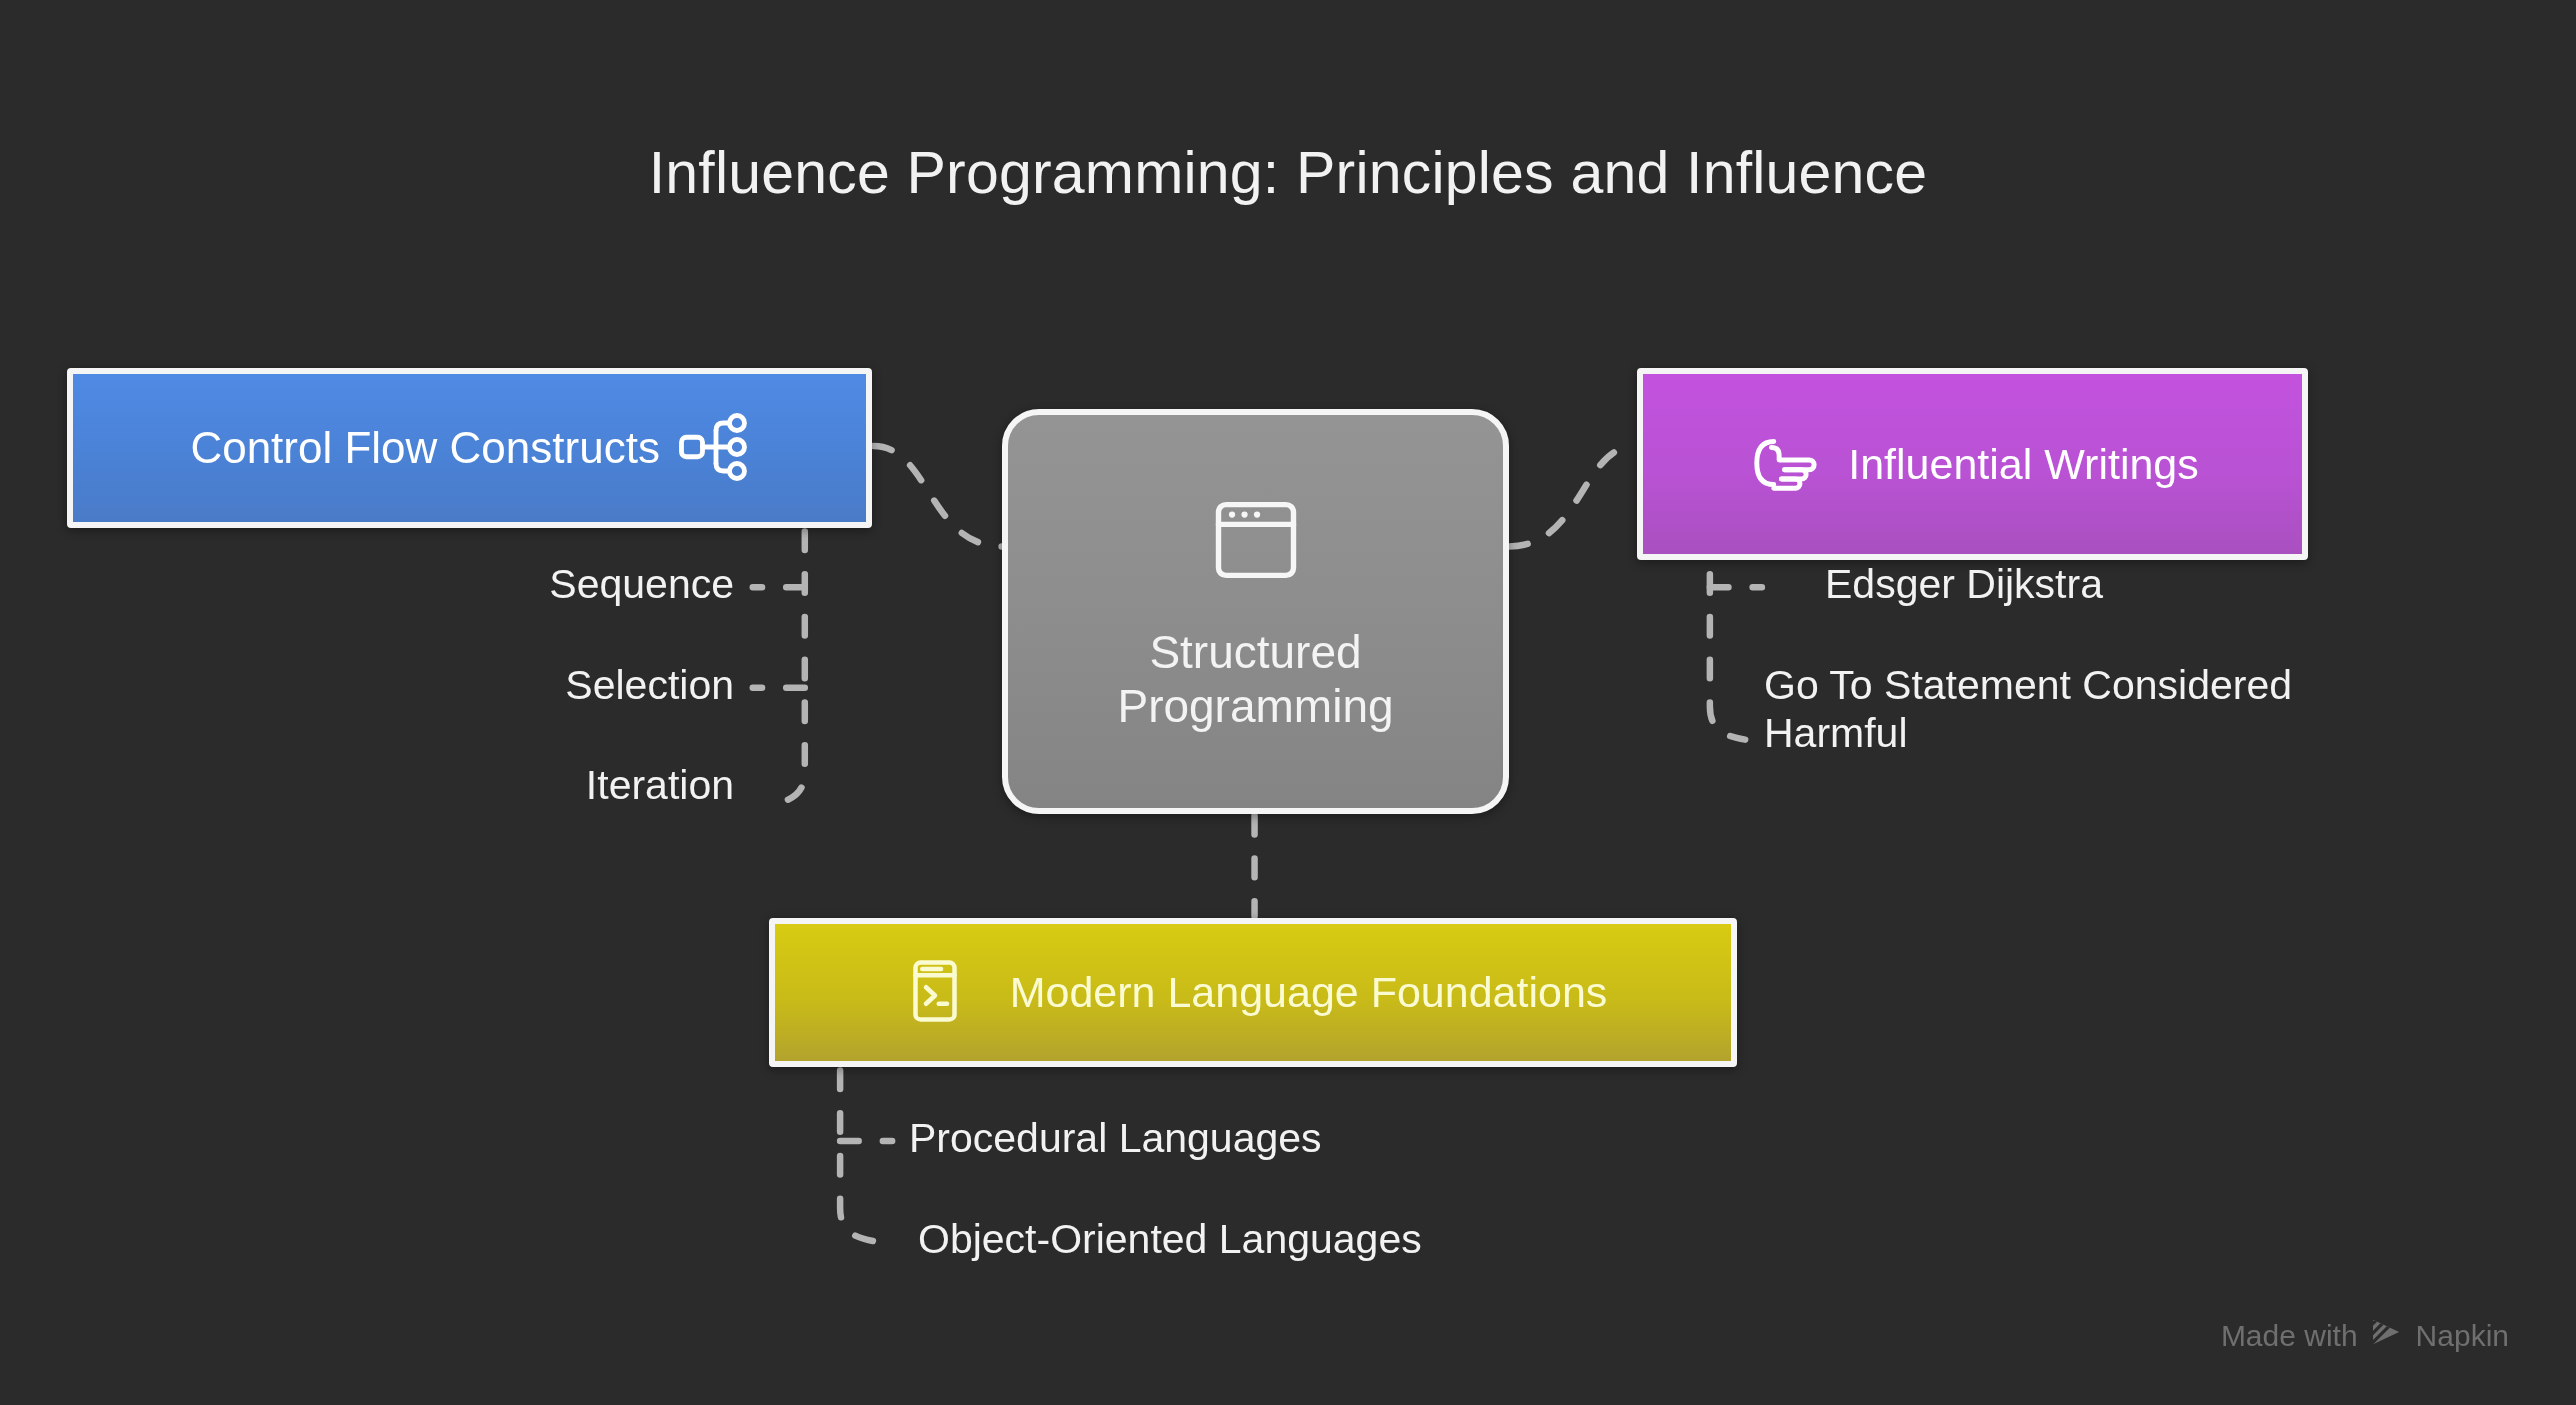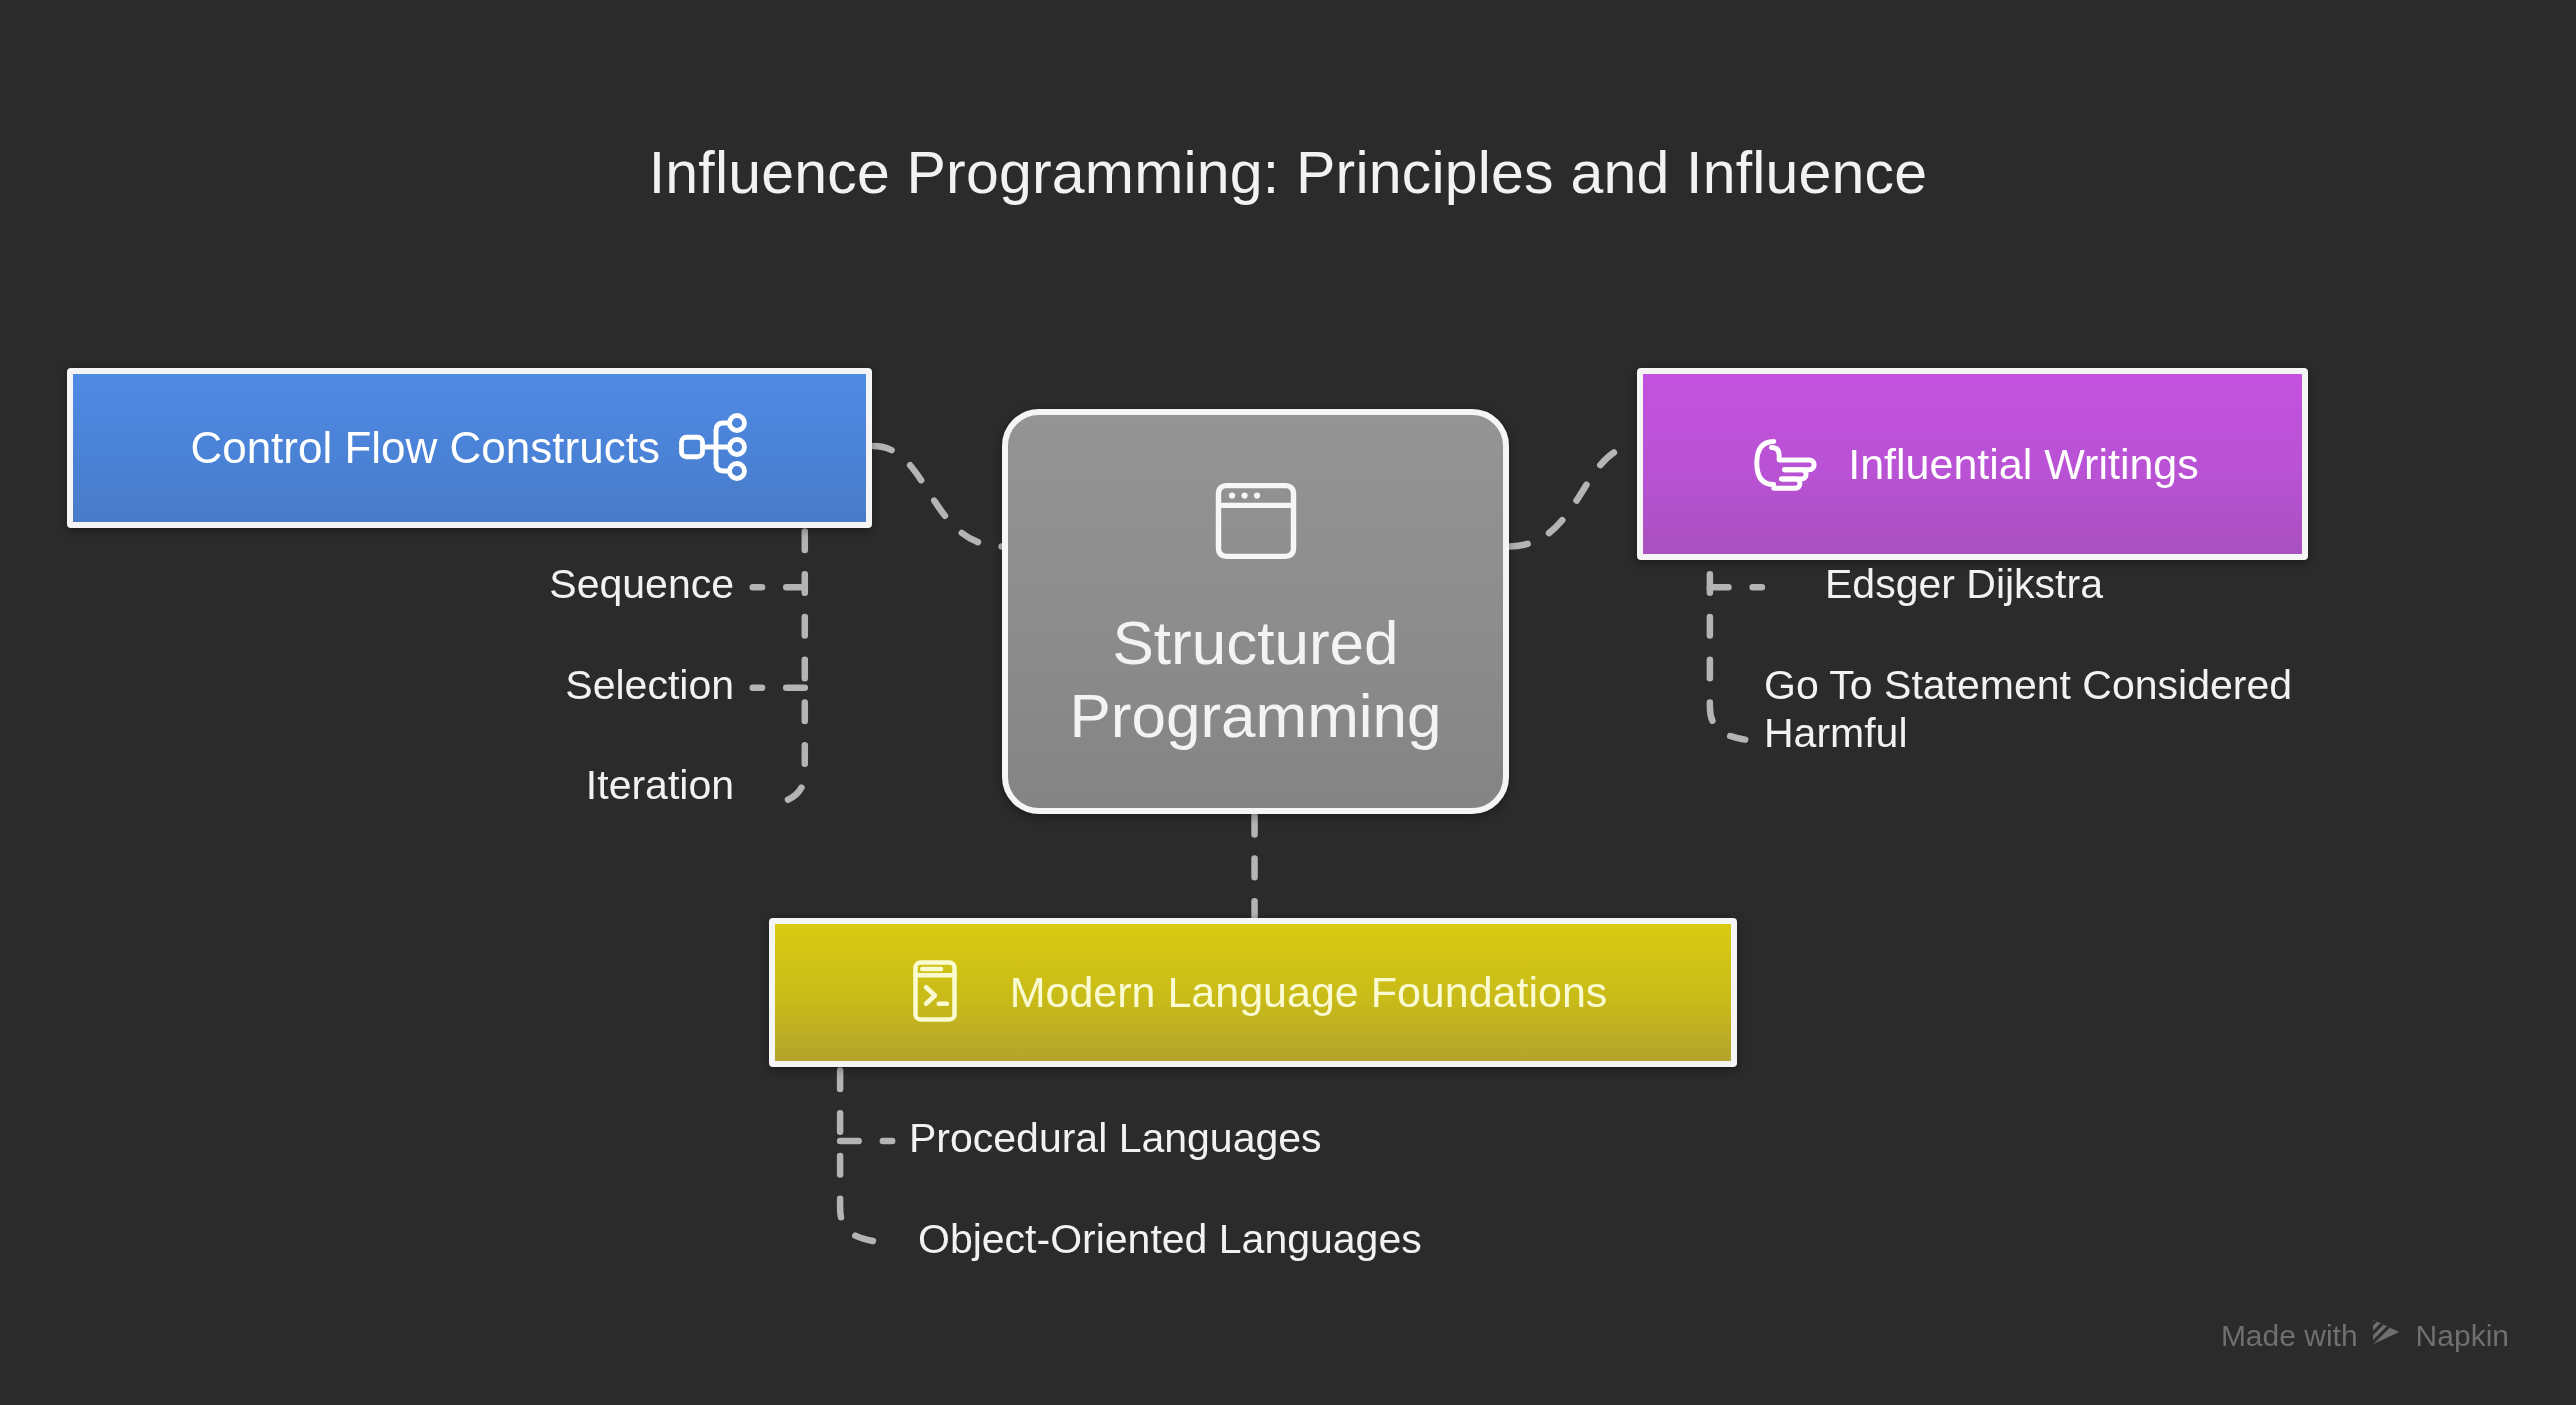--- a/index.html
+++ b/index.html
@@ -93,21 +93,21 @@
     top: 409px;
     width: 507px;
     height: 405px;
     border-radius: 37px;
     background: linear-gradient(180deg, #949494 0%, #8d8d8d 50%, #848484 100%);
     flex-direction: column;
     gap: 32px;
   }
   #node-center .ctr-text {
     color: #f3f3f3;
-    font-size: 62px;
+    font-size: 46px;
     line-height: 1.18;
     text-align: center;
     white-space: pre-line;
   }
 
   
   .subitem {
     position: absolute;
     color: #f2f2f2;
     font-size: 41px;

